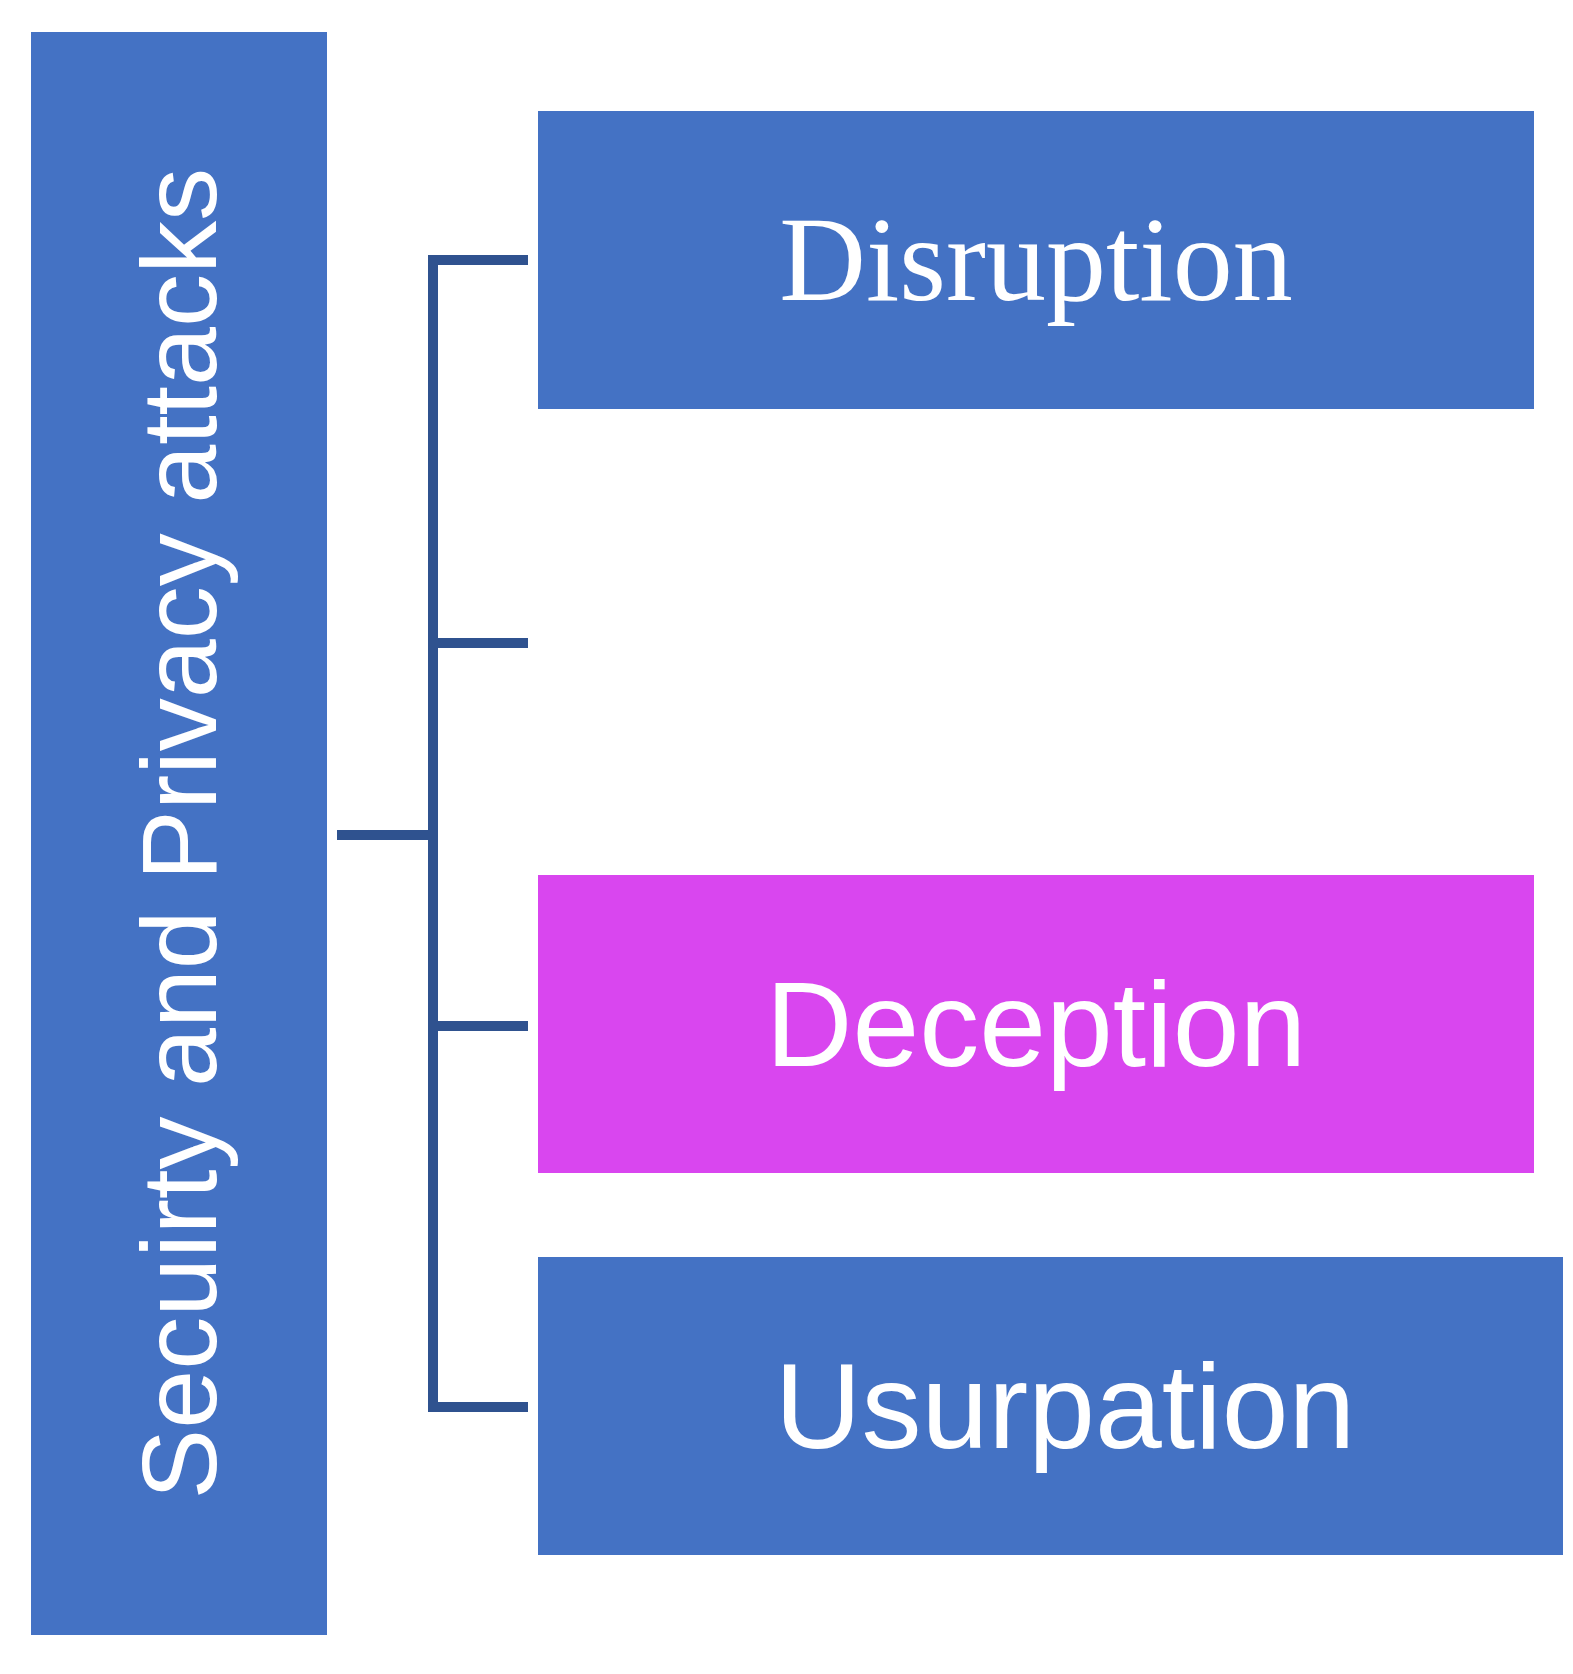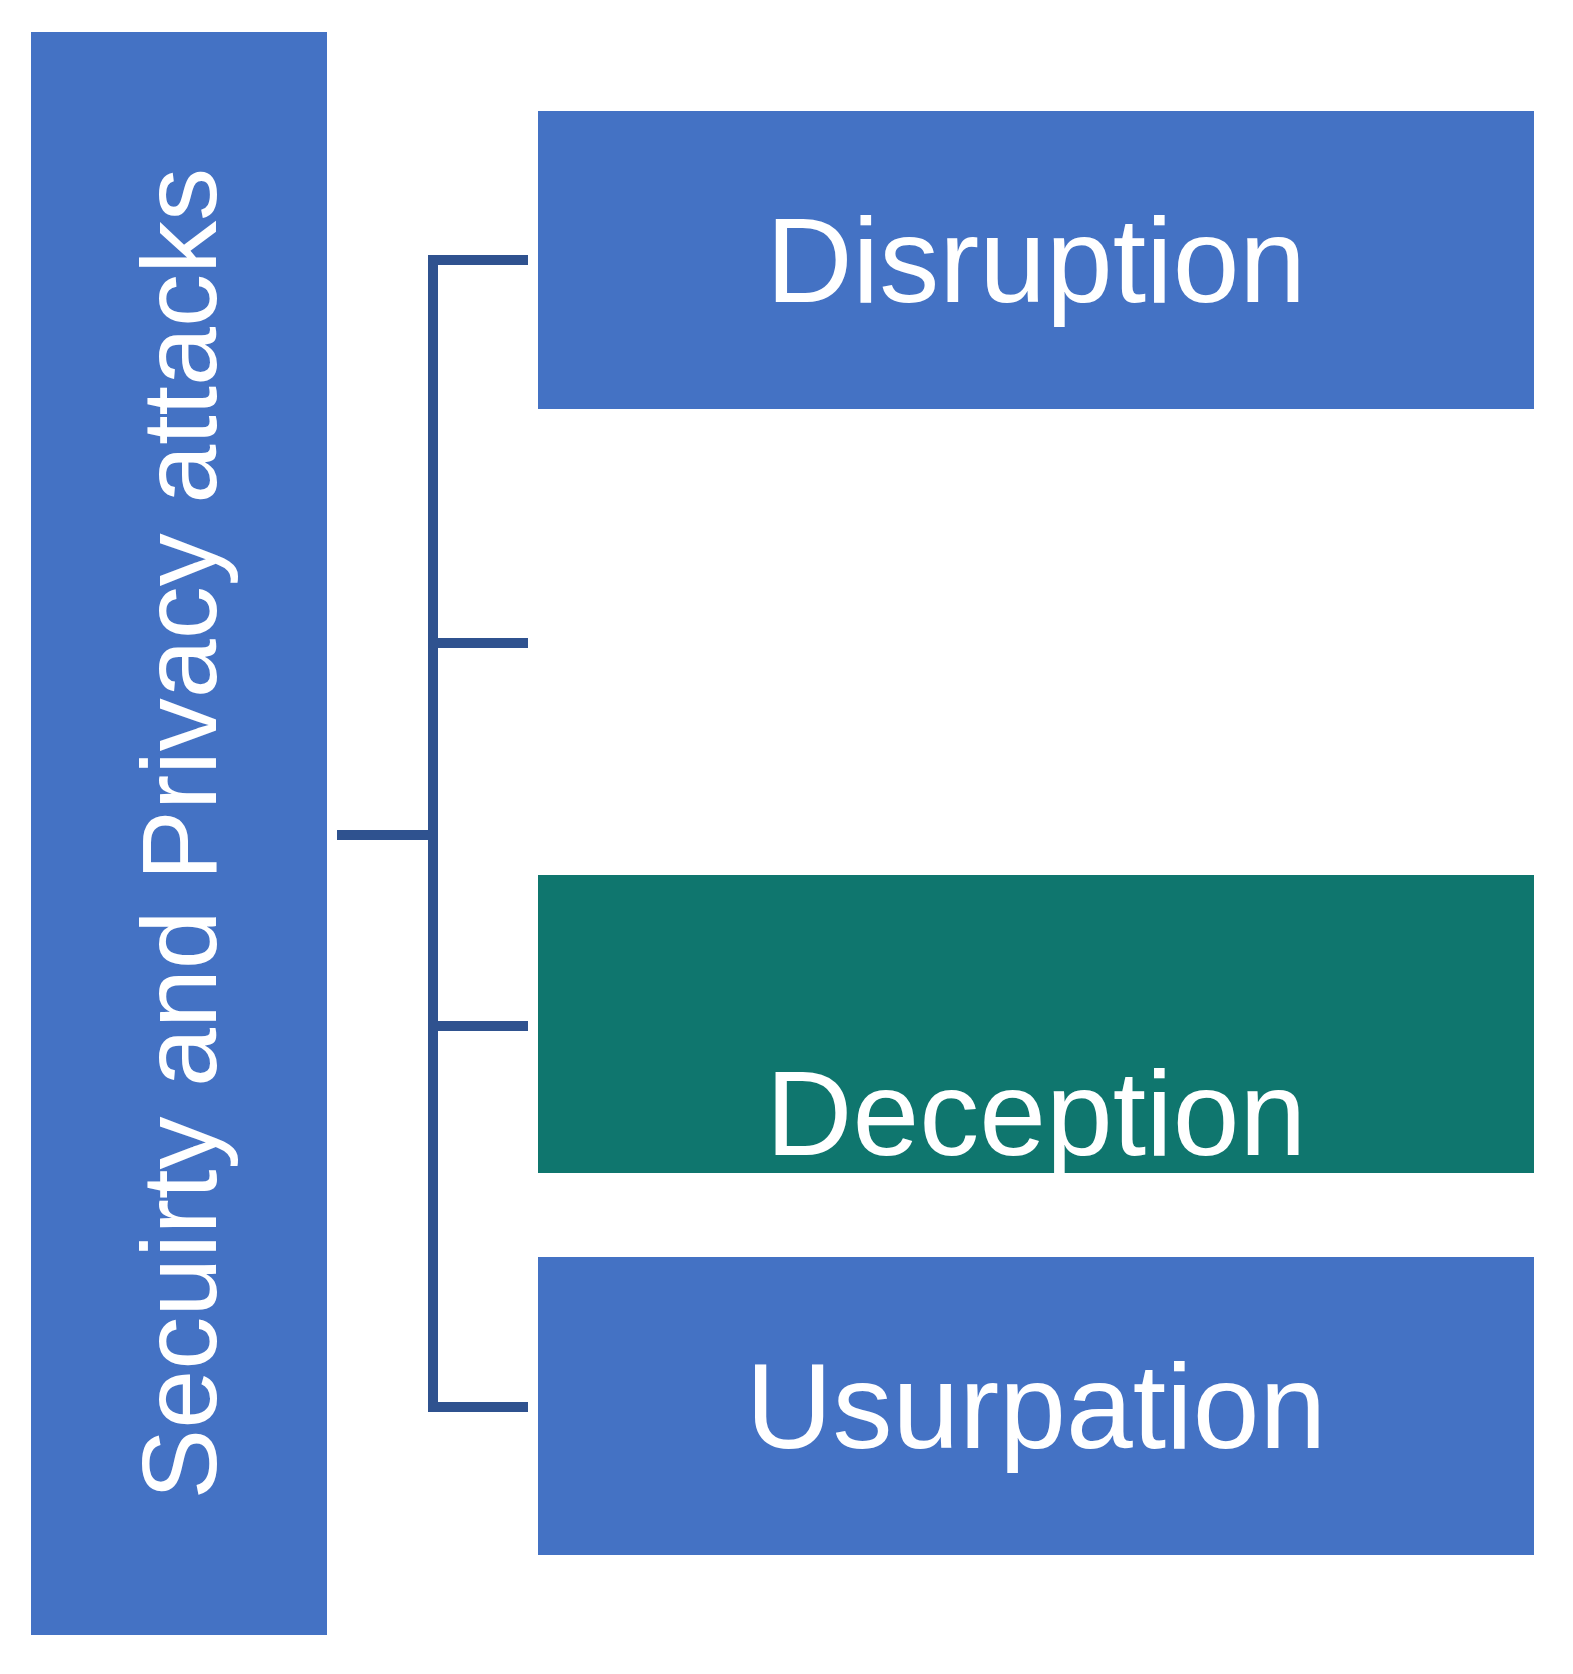--- a/index.html
+++ b/index.html
@@ -51,21 +51,21 @@
   .child-node {
     position: absolute;
     left: 538px;
     width: 996px;
     height: 298px;
     background: #4472C4;
     display: flex;
     align-items: center;
     justify-content: center;
   }
-  .child-1 { top: 111px; }
+  .child-1 { top: 111px; font-family: Liberation Serif, serif; }
   .child-2 { top: 493px; }
   .child-3 { top: 875px; }
   .child-4 { top: 1257px; }
   .child-label {
     color: #ffffff;
     font-size: 120px;
     line-height: 1;
     white-space: nowrap;
   }
 </style>
@@ -81,20 +81,20 @@
   <div class="connector connector-main" style="background-color: rgb(47, 82, 143);"></div>
   <div class="connector connector-trunk" style="background-color: rgb(47, 82, 143);"></div>
   <div class="connector branch branch-1" style="background-color: rgb(47, 82, 143);"></div>
   <div class="connector branch branch-2" style="background-color: rgb(47, 82, 143);"></div>
   <div class="connector branch branch-3" style="background-color: rgb(47, 82, 143);"></div>
   <div class="connector branch branch-4" style="background-color: rgb(47, 82, 143);"></div>
 
   <div class="child-node child-1" style="background-color: rgb(68, 114, 196);">
     <span class="child-label">Disruption</span>
   </div>
-  <div class="child-node child-3" style="background-color: #0f766e; align-items: flex-end;">
+  <div class="child-node child-3" style="background-color: #d946ef;">
     <span class="child-label">Deception</span>
   </div>
-  <div class="child-node child-4" style="background-color: rgb(68, 114, 196);">
+  <div class="child-node child-4" style="background-color: rgb(68, 114, 196); padding-left: 29px;">
     <span class="child-label">Usurpation</span>
   </div>
 
 </div>
 
 </body></html>

